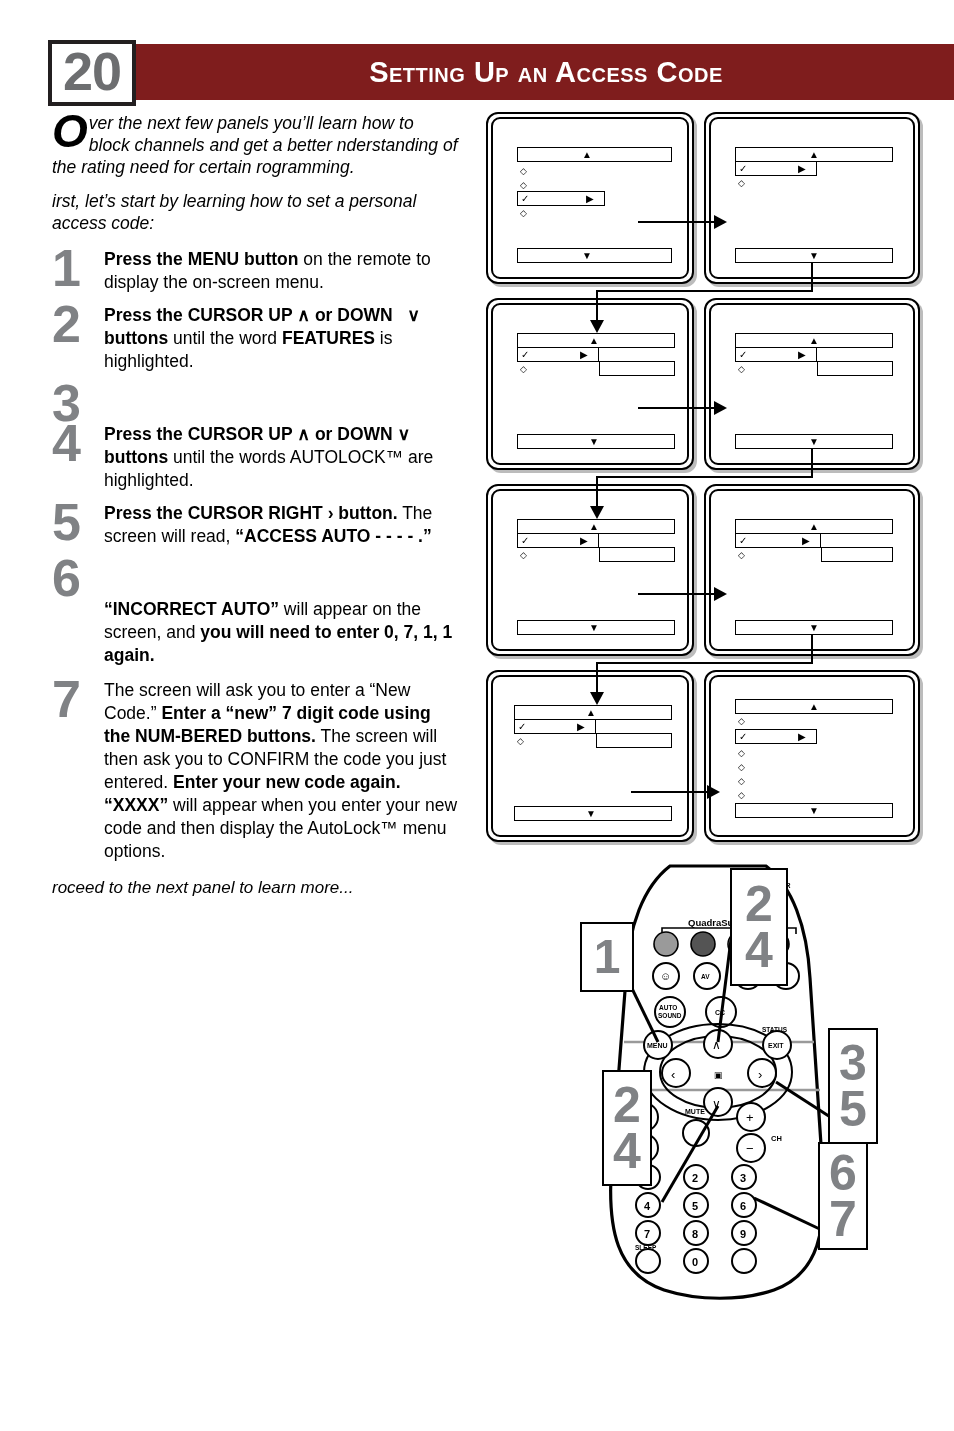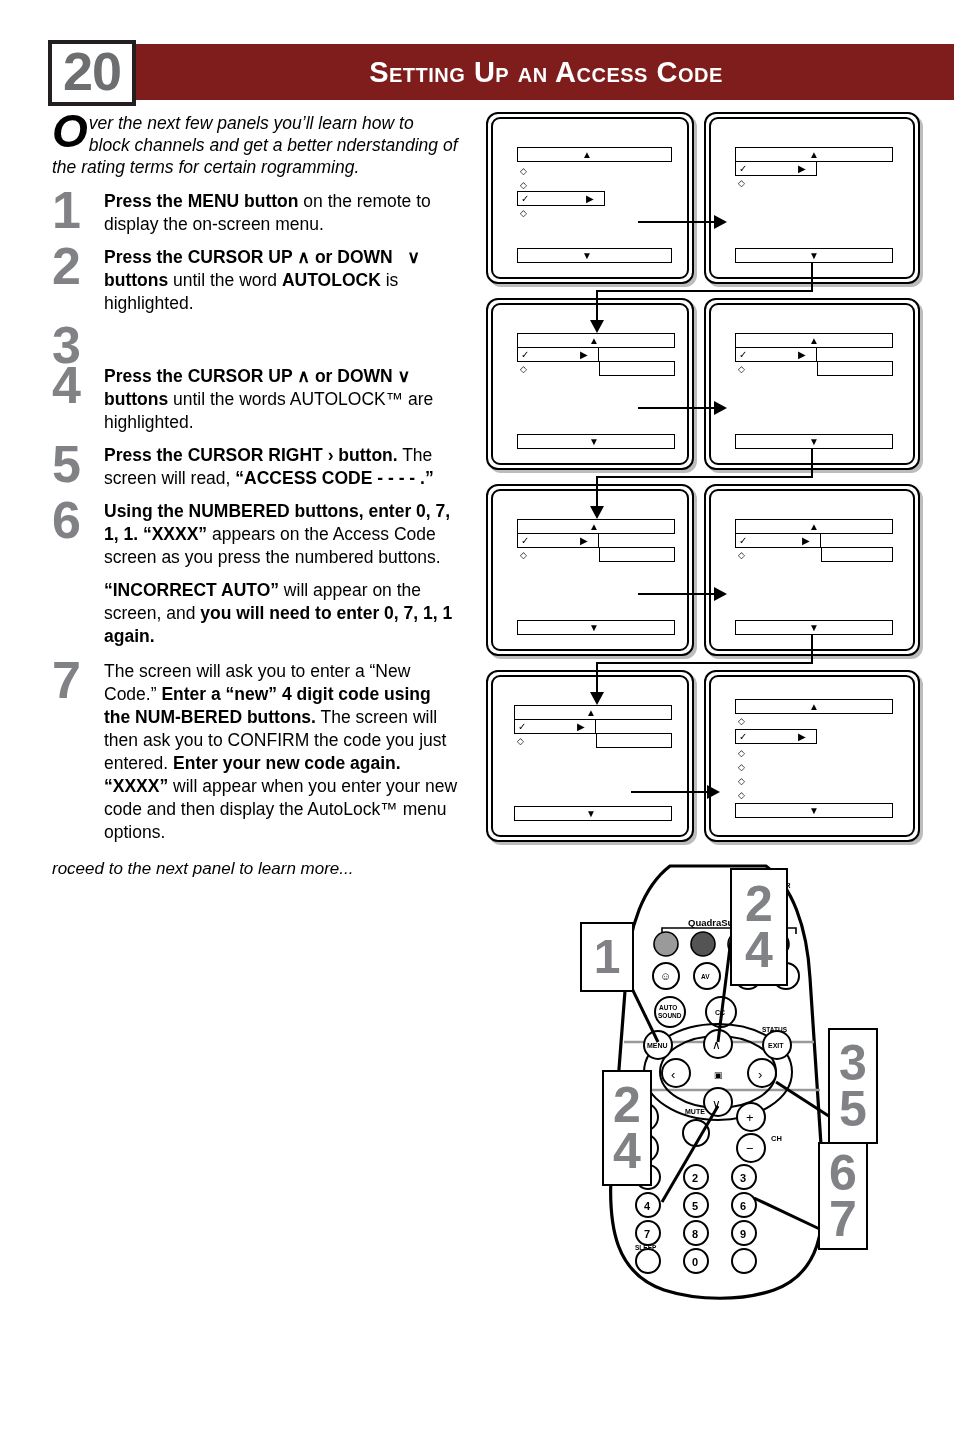--- a/index.html
+++ b/index.html
@@ -168,58 +168,58 @@
   <div class="header-bar">
     <div class="header-title">Setting Up an Access Code</div>
   </div>
   <div class="page-num-box">
     <div class="page-num">20</div>
   </div>
 
   <div class="left-col">
 
     <p class="intro">
-      <span class="dropcap">O</span><span>ver the next few panels you’ll learn how to block channels and get a better nderstanding of the rating terms for certain rogramming.</span>
+      <span class="dropcap">O</span><span>ver the next few panels you’ll learn how to block channels and get a better nderstanding of the rating need for certain rogramming.</span>
     </p>
 
+    <p class="intro2">irst, let’s start by learning how to set a personal access code:</p>
 
     <div class="step">
       <div class="step-num">1</div>
       <div class="step-body"><b>Press the MENU button</b> on the remote to display the on-screen menu.</div>
     </div>
 
     <div class="step">
       <div class="step-num">2</div>
-      <div class="step-body"><b>Press the CURSOR UP ∧ or DOWN&nbsp;&nbsp; ∨&nbsp;&nbsp; buttons</b> until the word <b>AUTOLOCK</b> is highlighted.</div>
+      <div class="step-body"><b>Press the CURSOR UP ∧ or DOWN&nbsp;&nbsp; ∨&nbsp;&nbsp; buttons</b> until the word <b>FEATURES</b> is highlighted.</div>
     </div>
 
     <div class="step">
       <div class="step-num">3</div>
     </div>
 
     <div class="step">
       <div class="step-num">4</div>
       <div class="step-body"><b>Press the CURSOR UP ∧ or DOWN ∨&nbsp; buttons</b> until the words AUTOLOCK™ are highlighted.</div>
     </div>
 
     <div class="step">
       <div class="step-num">5</div>
-      <div class="step-body"><b>Press the CURSOR RIGHT › button.</b> The screen will read, <b>“ACCESS CODE - - - - .”</b></div>
+      <div class="step-body"><b>Press the CURSOR RIGHT › button.</b> The screen will read, <b>“ACCESS AUTO - - - - .”</b></div>
     </div>
 
     <div class="step">
       <div class="step-num">6</div>
-      <div class="step-body"><b>Using the NUMBERED buttons, enter 0, 7, 1, 1. “XXXX”</b> appears on the Access Code screen as you press the numbered buttons.</div>
     </div>
 
     <div class="note"><b>“INCORRECT AUTO”</b> will appear on the screen, and <b>you will need to enter 0, 7, 1, 1 again.</b></div>
 
     <div class="step" style="margin-top:12px;">
       <div class="step-num">7</div>
-      <div class="step-body">The screen will ask you to enter a “New Code.” <b>Enter a “new” 4 digit code using the NUM-BERED buttons.</b> The screen will then ask you to CONFIRM the code you just entered. <b>Enter your new code again. “XXXX”</b> will appear when you enter your new code and then display the AutoLock™ menu options.</div>
+      <div class="step-body">The screen will ask you to enter a “New Code.” <b>Enter a “new” 7 digit code using the NUM-BERED buttons.</b> The screen will then ask you to CONFIRM the code you just entered. <b>Enter your new code again. “XXXX”</b> will appear when you enter your new code and then display the AutoLock™ menu options.</div>
     </div>
 
     <p class="outro">roceed to the next panel to learn more...</p>
   </div>
 
   <div class="screens">
 
     <div class="tv" style="left:0px;top:0px;width:208px;height:172px;">
       <div class="tv-inner">
         <div class="mbox" style="left:24px;top:28px;width:155px;">

